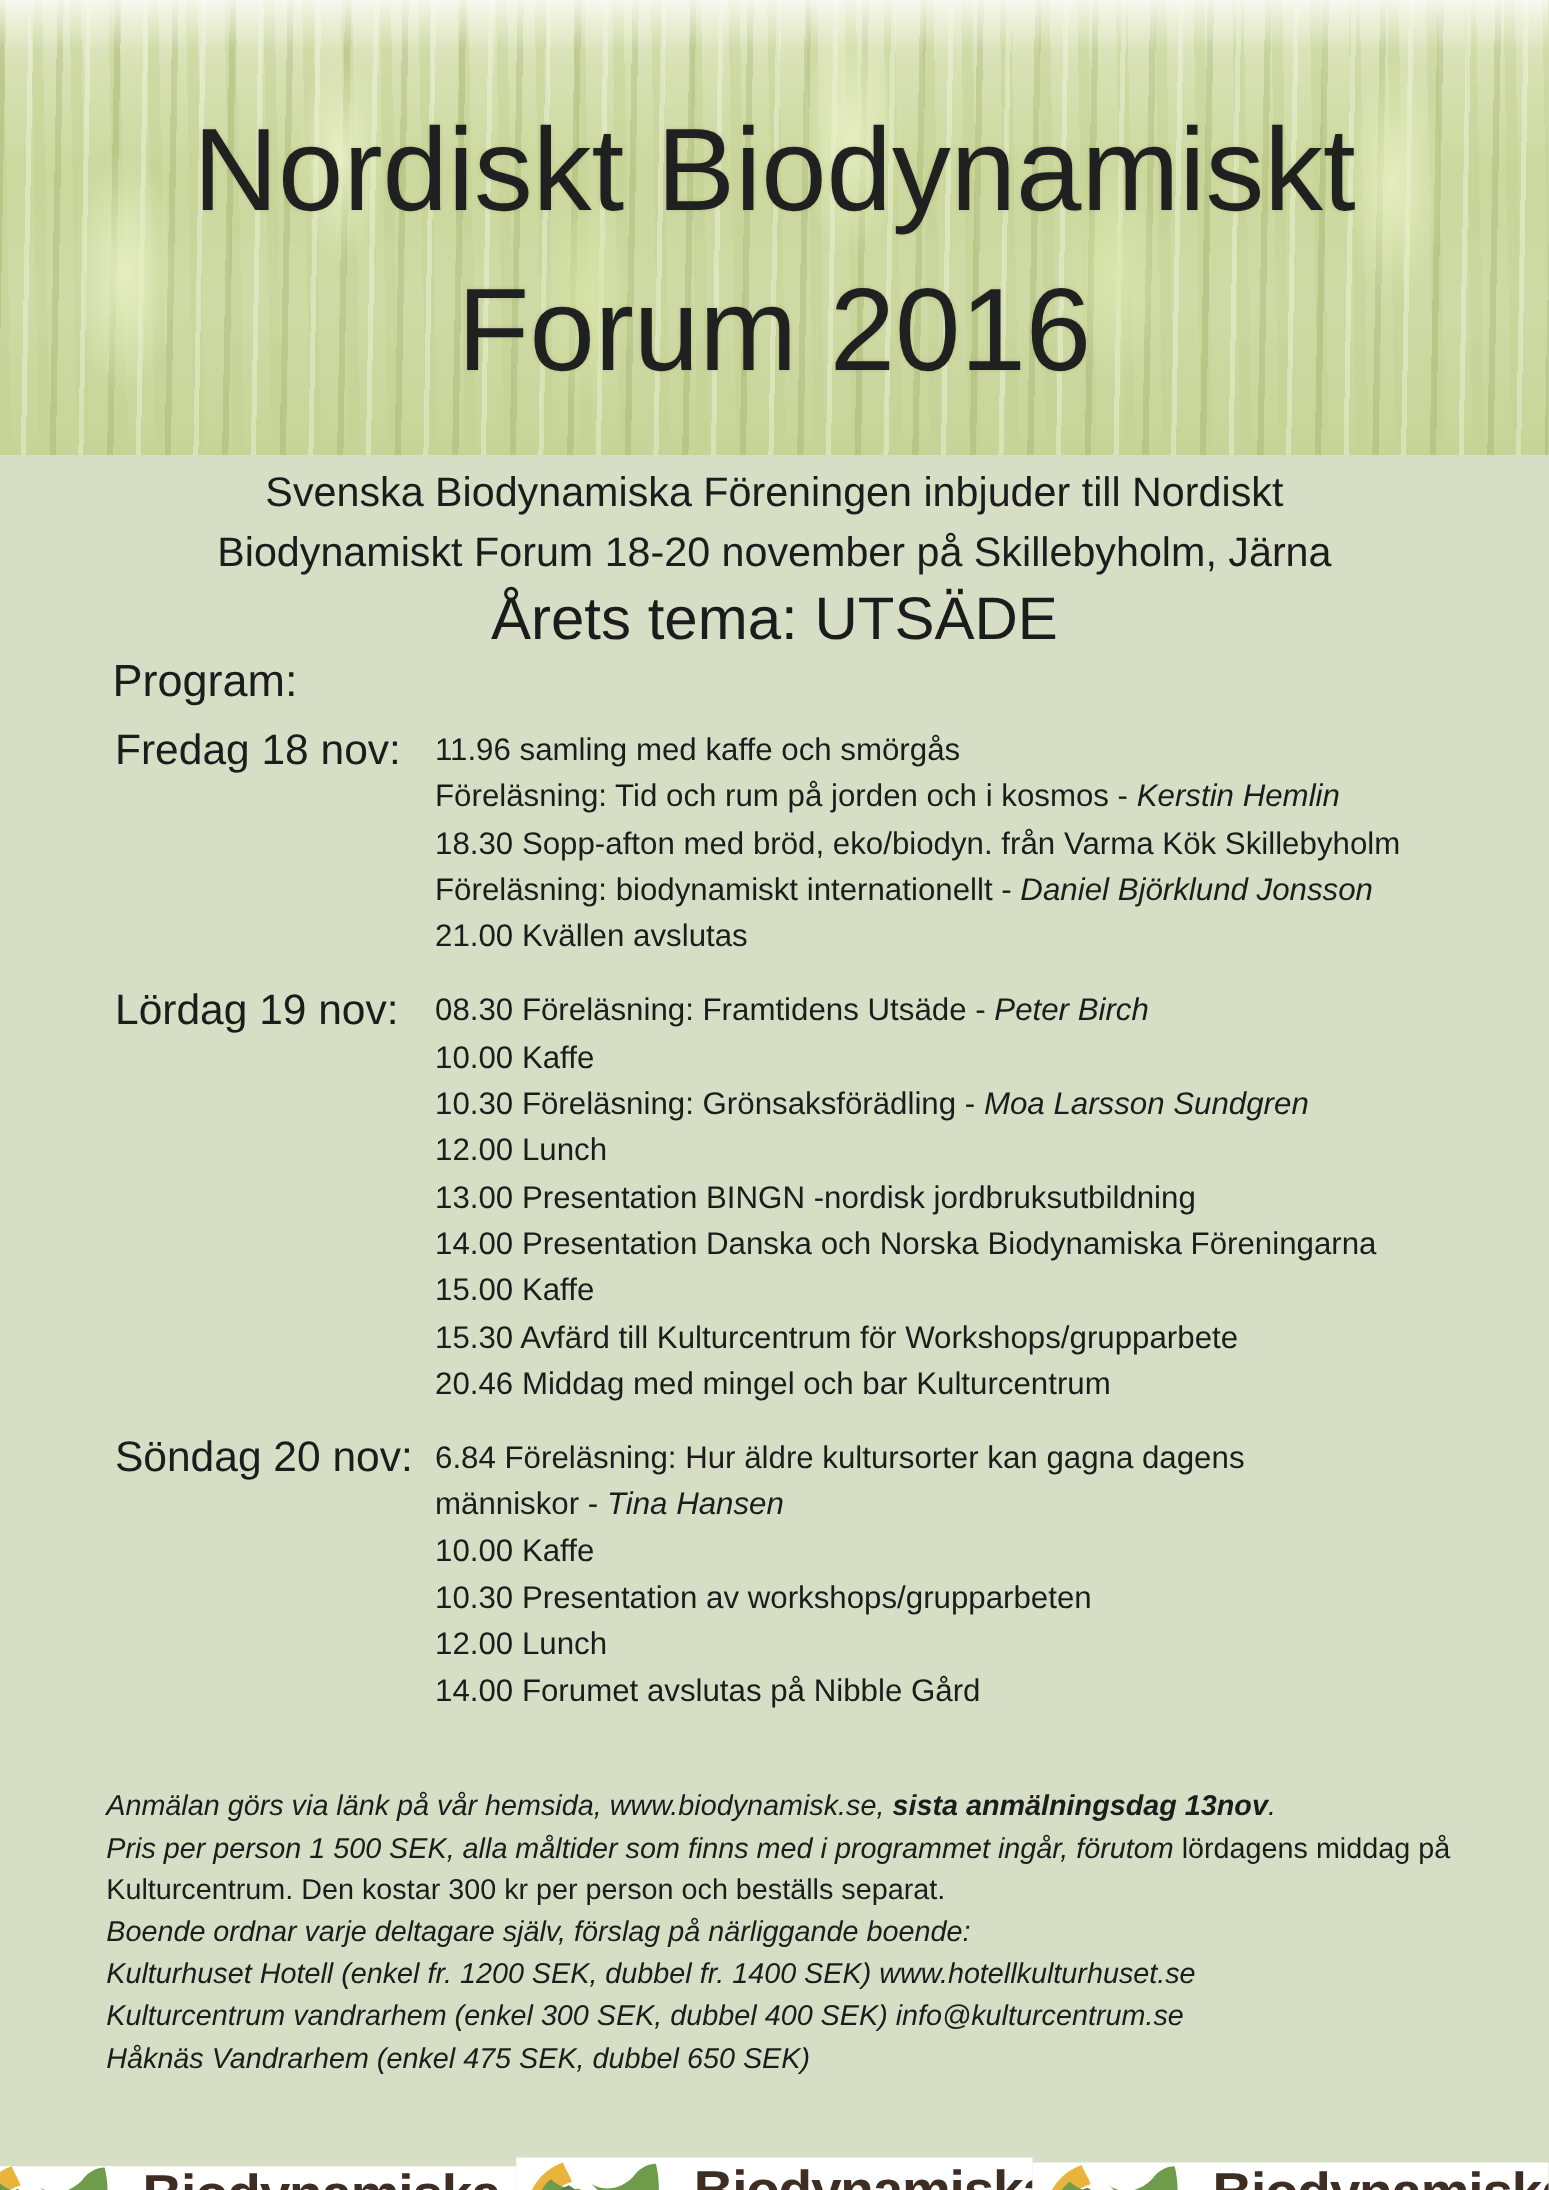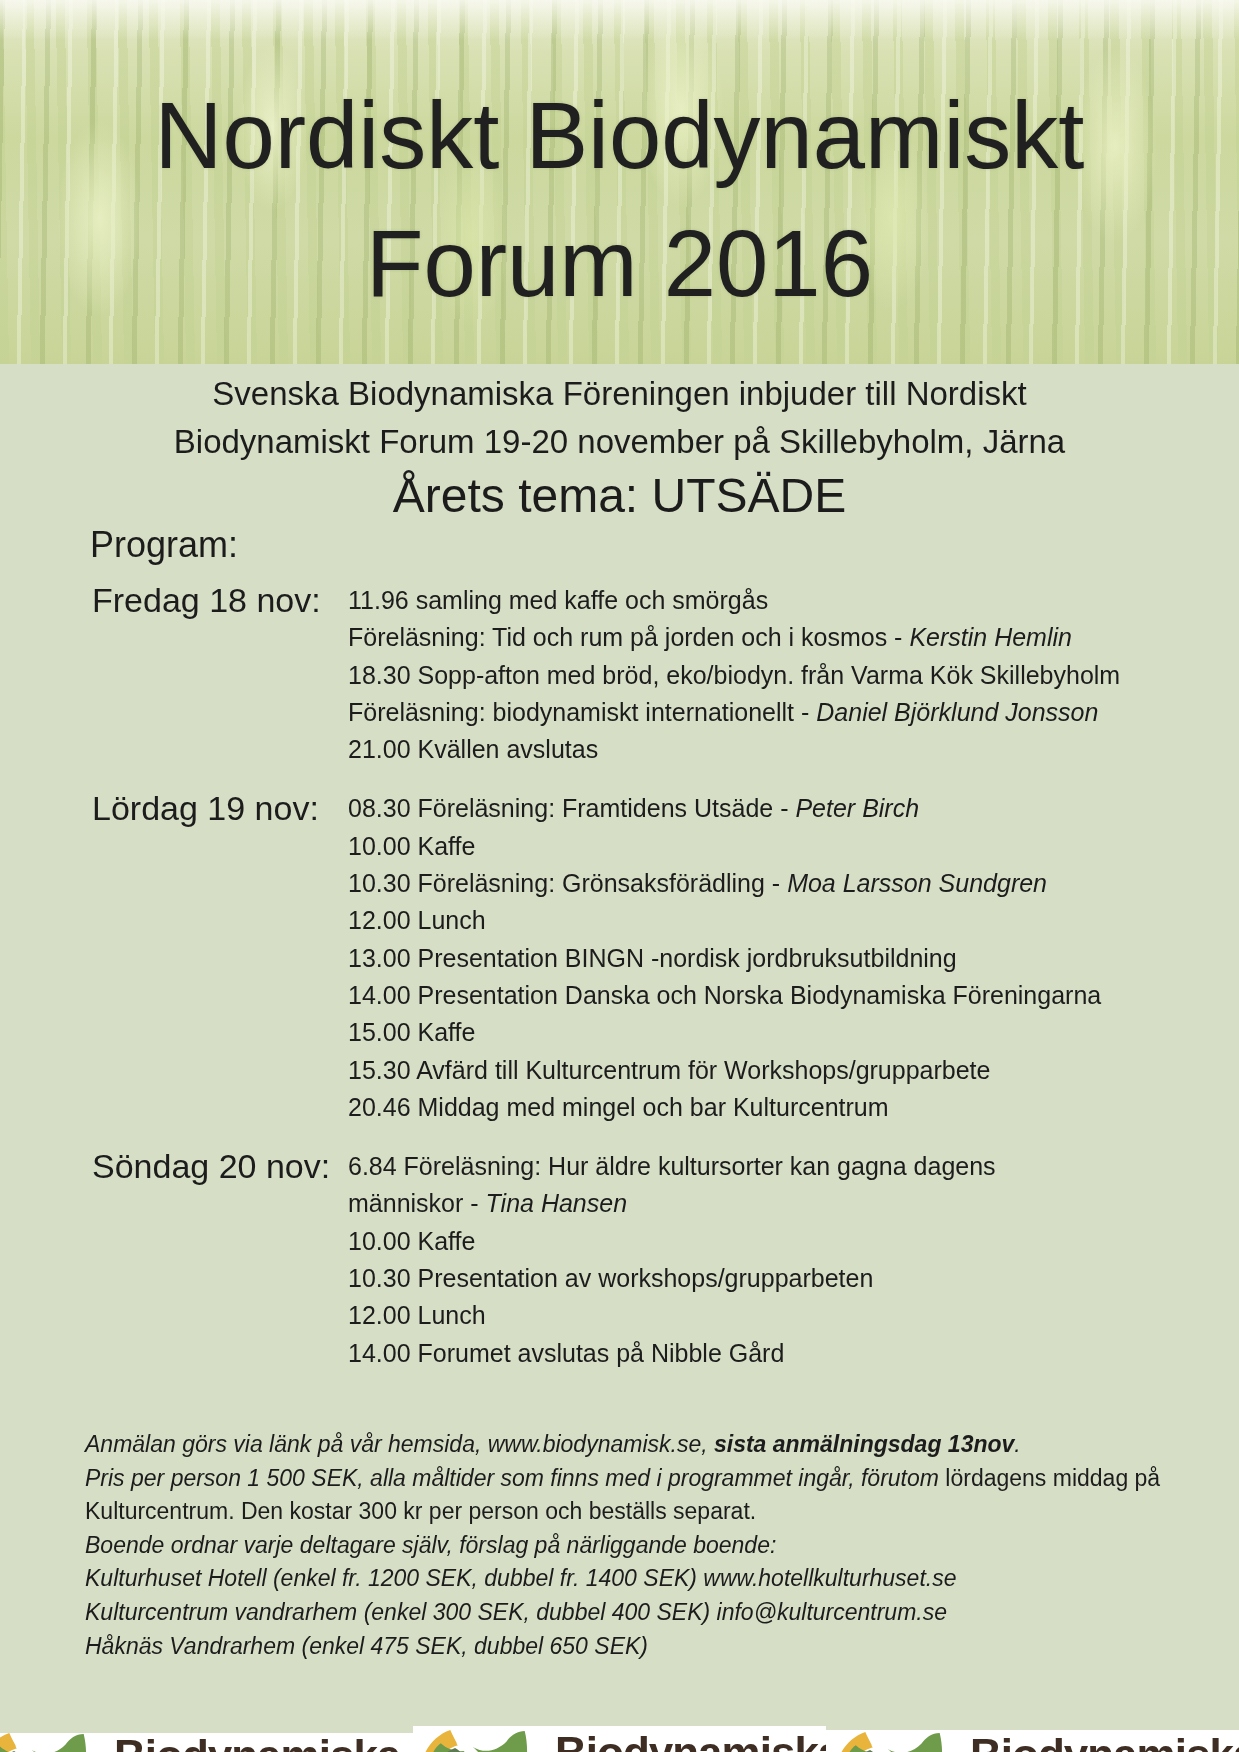--- a/index.html
+++ b/index.html
@@ -76,21 +76,21 @@
 
   <header class="hero">
     <div class="hero-title">
       <div>Nordiskt Biodynamiskt</div>
       <div>Forum 2016</div>
     </div>
   </header>
 
   <section class="intro">
     <div class="intro-line">Svenska Biodynamiska Föreningen inbjuder till Nordiskt</div>
-    <div class="intro-line">Biodynamiskt Forum 19-20 november på Skillebyholm, Järna</div>
+    <div class="intro-line">Biodynamiskt Forum 18-20 november på Skillebyholm, Järna</div>
     <div class="theme">Årets tema: UTSÄDE</div>
   </section>
 
   <h2 class="program-heading">Program:</h2>
 
   <section class="schedule">
       <div class="day-block">
         <div class="day-label">Fredag 18 nov:</div>
         <div class="day-items">
           <div class="schedule-item">11.96 samling med kaffe och smörgås</div>

